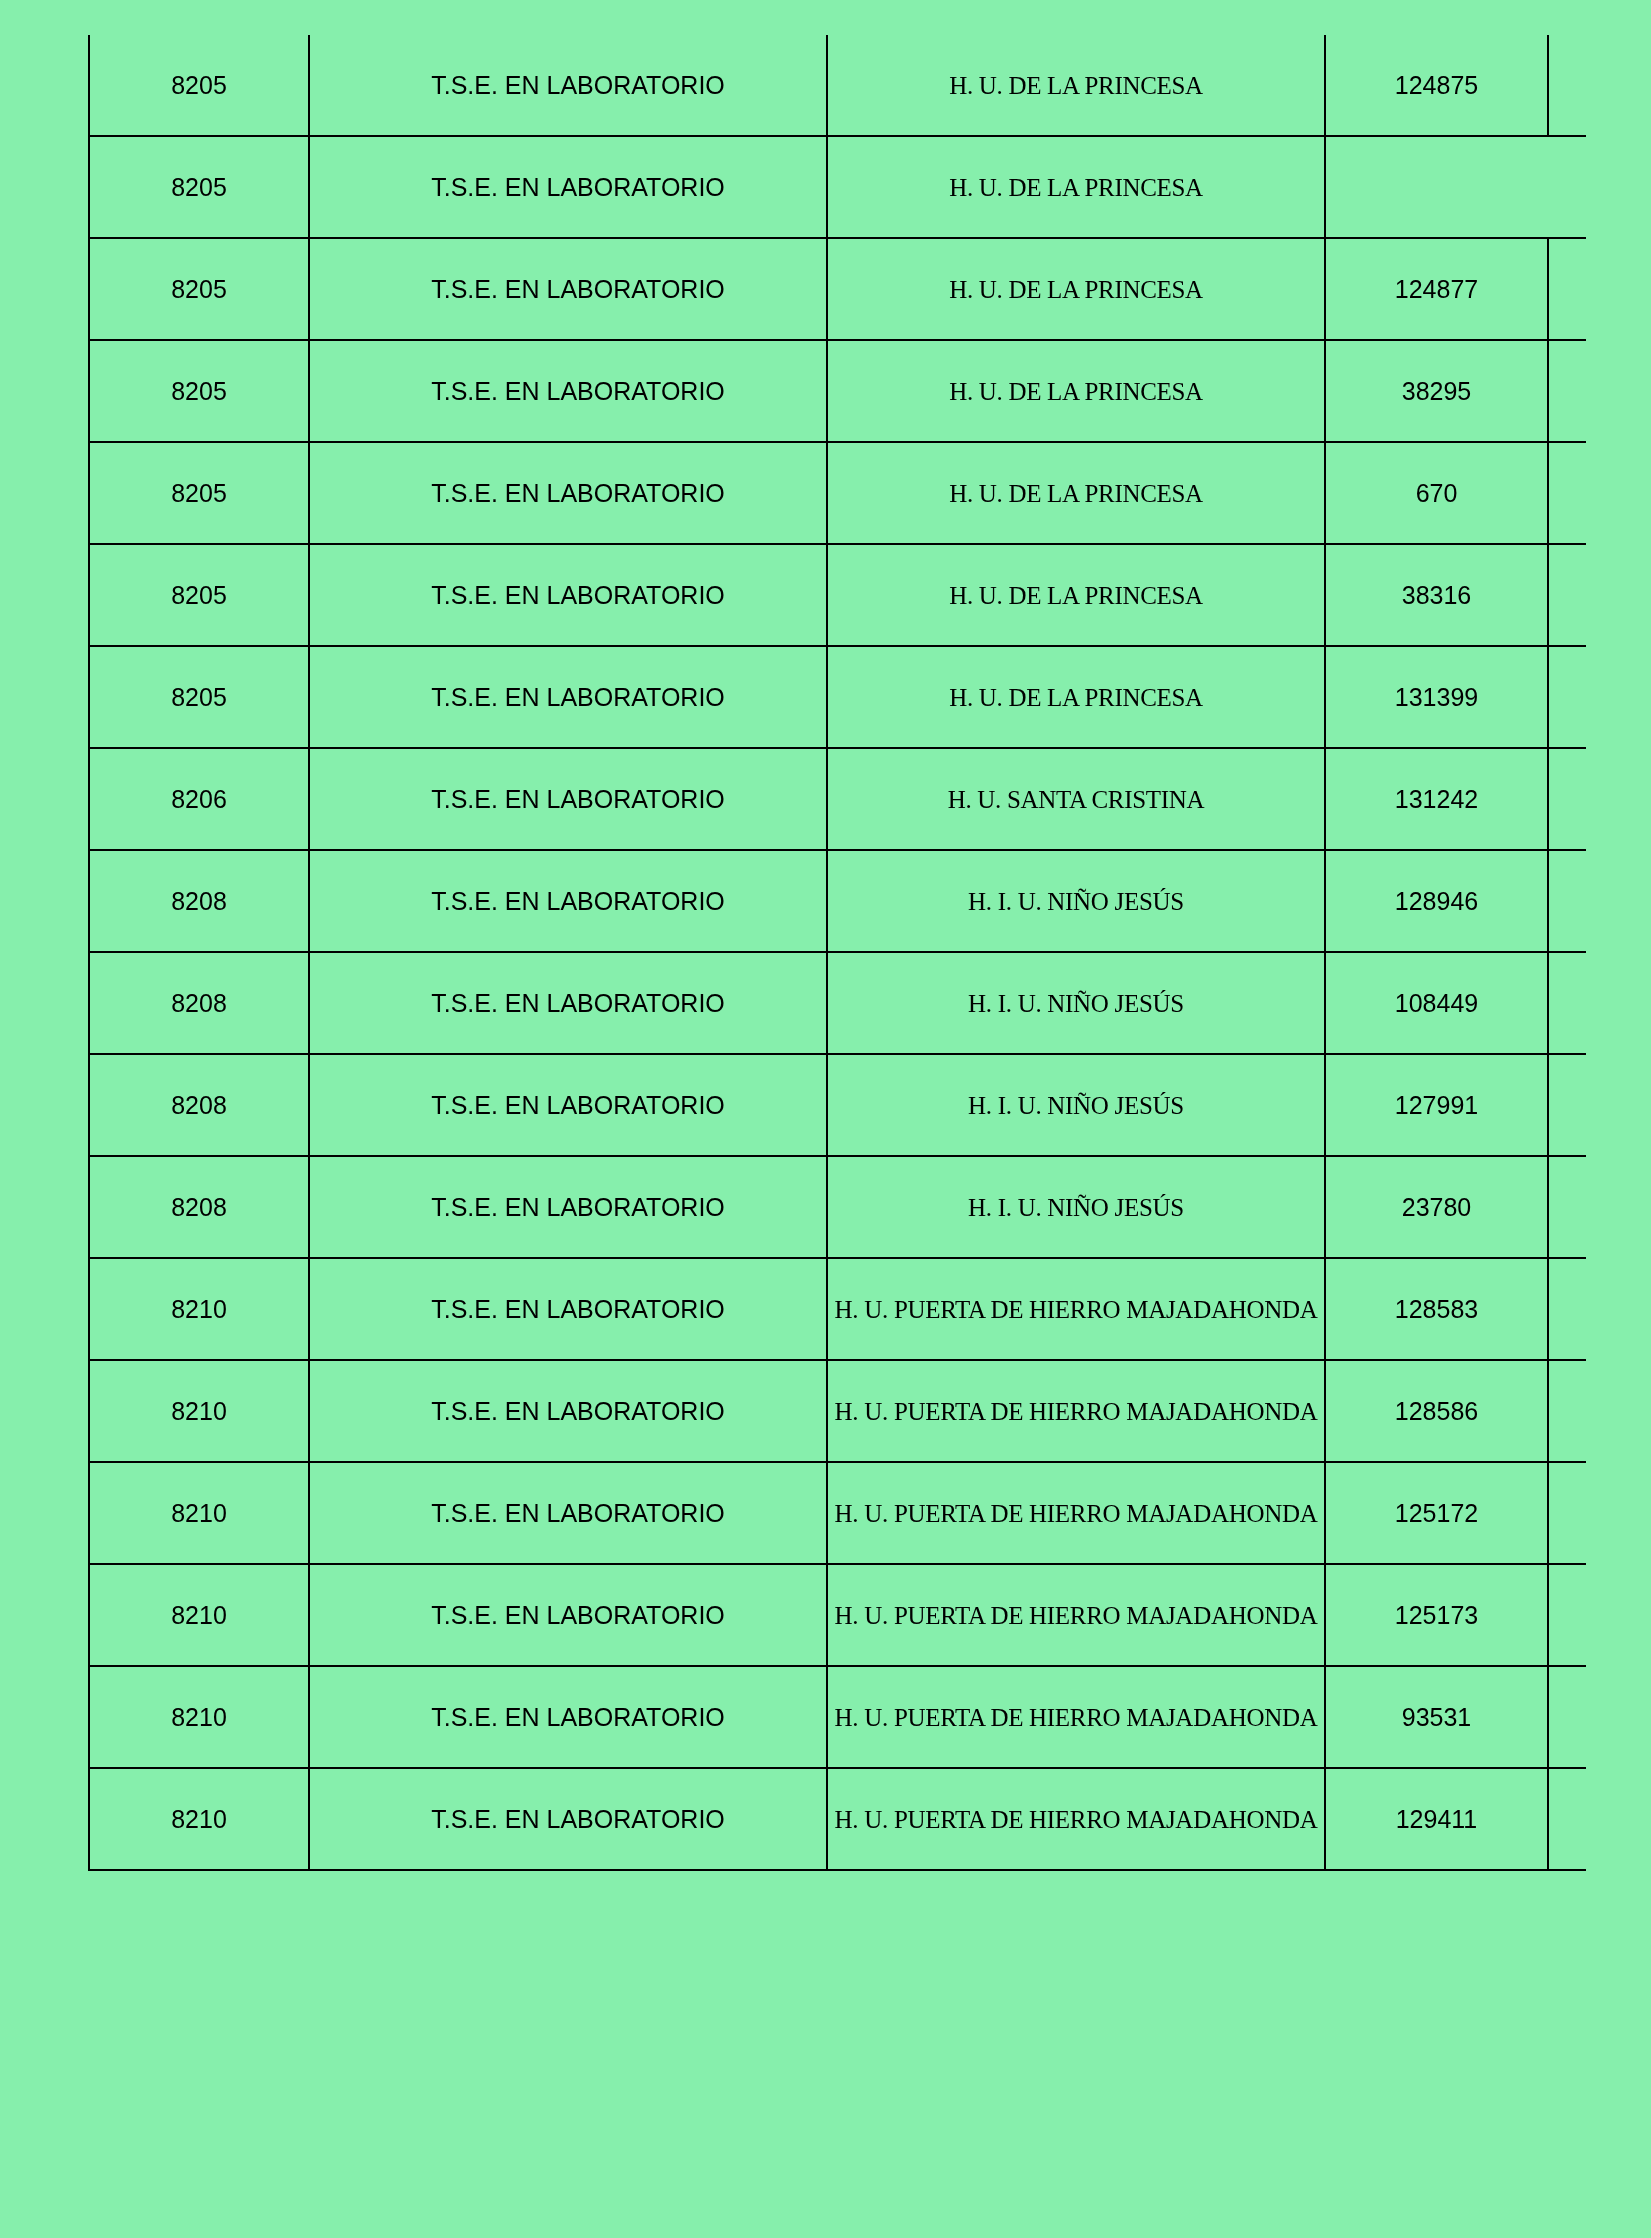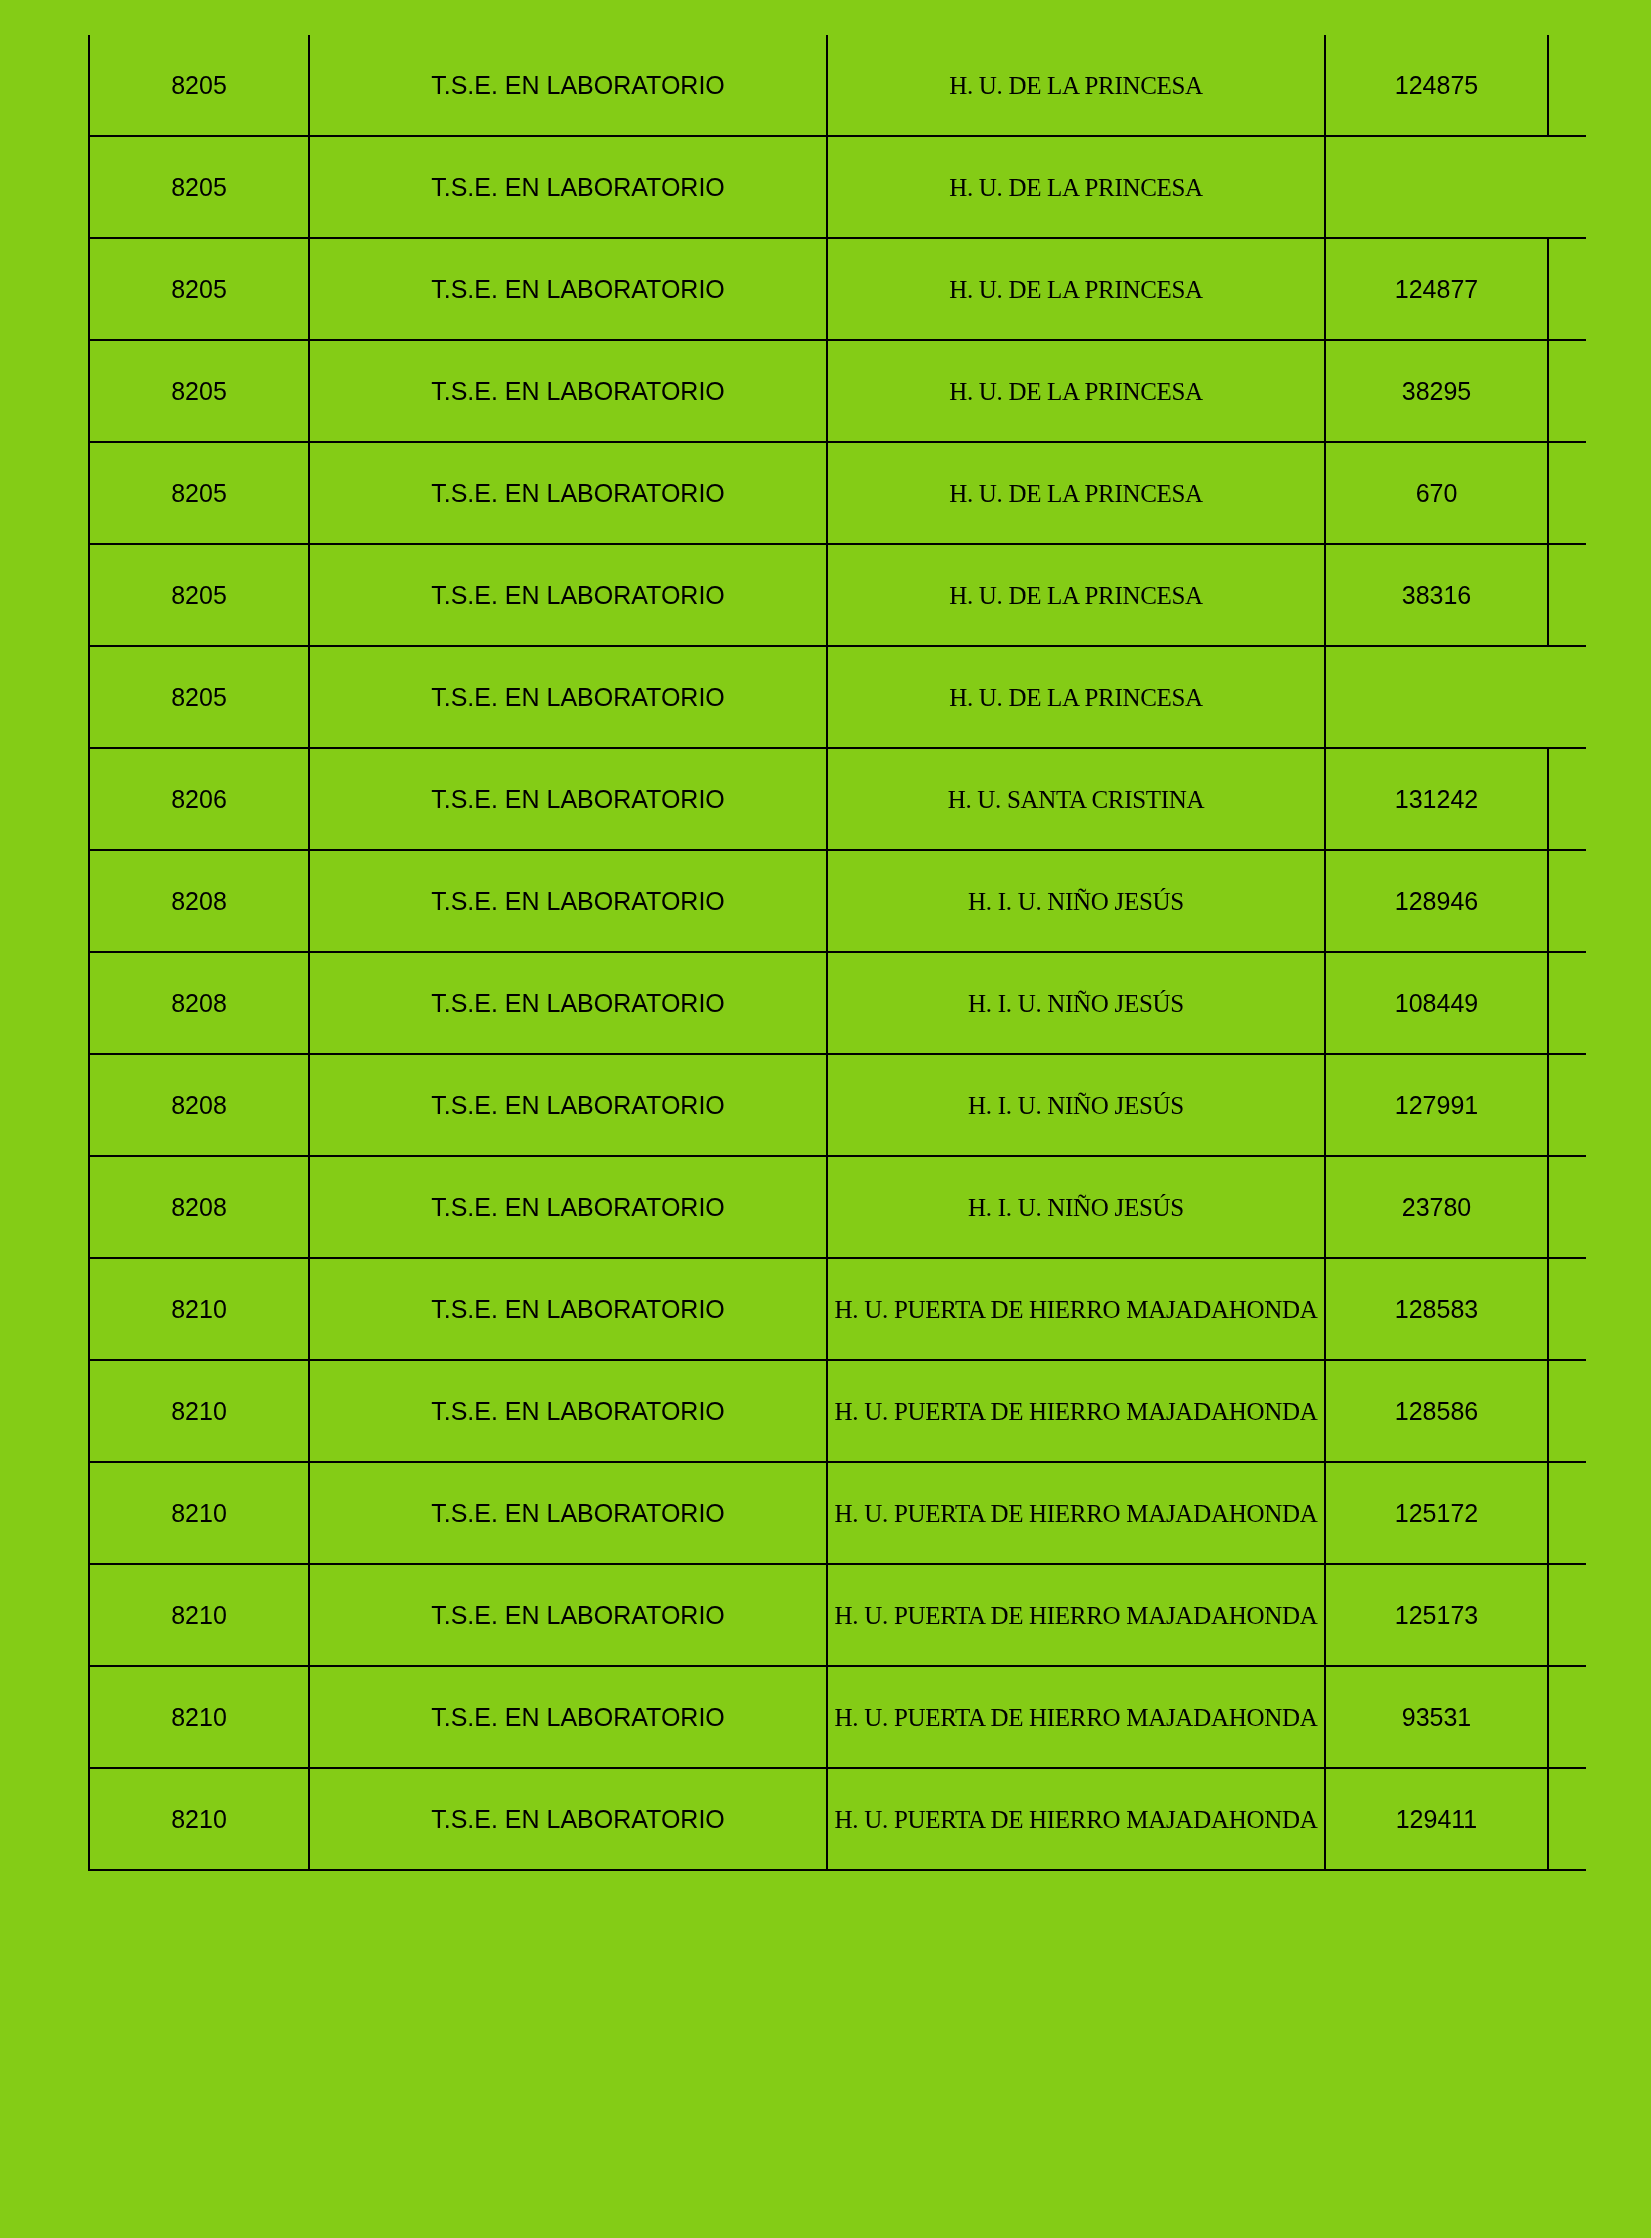--- a/index.html
+++ b/index.html
@@ -4,21 +4,21 @@
 <style>
   html, body {
     margin: 0;
     padding: 0;
     background: #ffffff;
   }
   .page {
     position: relative;
     width: 1651px;
     height: 2239px;
-    background: #84cc16;
+    background: #86efac;
     overflow: hidden;
     font-family: "Liberation Sans", sans-serif;
     color: #000000;
   }
   .doc-table {
     position: absolute;
     left: 88px;
     top: 35px;
     width: 1498px;
     display: flex;
@@ -92,20 +92,21 @@
     <div class="cell code">8205</div>
     <div class="cell service">T.S.E. EN LABORATORIO</div>
     <div class="cell center">H. U. DE LA PRINCESA</div>
     <div class="cell id">38316</div>
   </div>
 
   <div class="row">
     <div class="cell code">8205</div>
     <div class="cell service">T.S.E. EN LABORATORIO</div>
     <div class="cell center">H. U. DE LA PRINCESA</div>
+    <div class="cell id">131399</div>
   </div>
 
   <div class="row">
     <div class="cell code">8206</div>
     <div class="cell service">T.S.E. EN LABORATORIO</div>
     <div class="cell center">H. U. SANTA CRISTINA</div>
     <div class="cell id">131242</div>
   </div>
 
   <div class="row">

